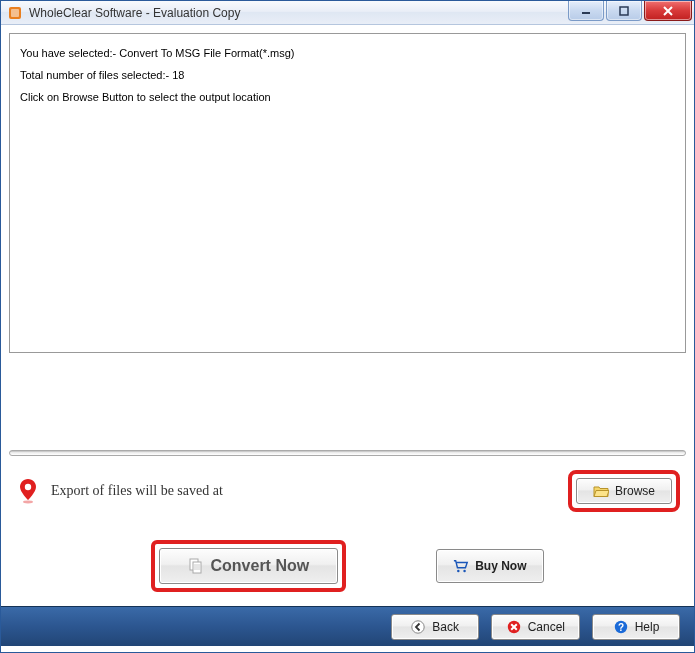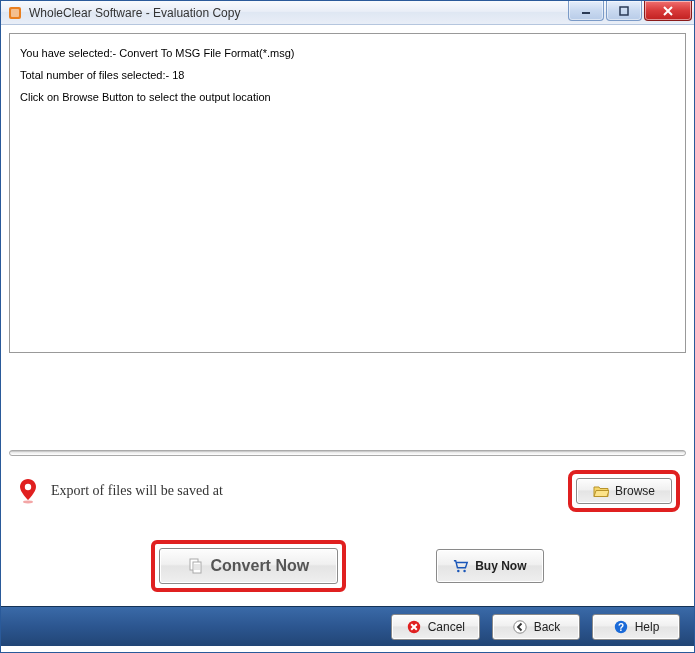--- a/index.html
+++ b/index.html
@@ -216,34 +216,34 @@
               </svg>
           </span>
           <span>Buy Now</span>
         </button>
       </div>
 
       <div class="footer">
         <button class="btn">
           <span class="ico">
             <svg width="14" height="14" viewBox="0 0 14 14">
+                <circle cx="7" cy="7" r="6.2" fill="#fff" stroke="#888"></circle>
+                <path d="M8.5 3.5 L5 7 L8.5 10.5" fill="none" stroke="#333" stroke-width="1.8"></path>
+              </svg>
+          </span>
+          <span>Back</span>
+        </button>
+        <button class="btn">
+          <span class="ico">
+            <svg width="14" height="14" viewBox="0 0 14 14">
                 <circle cx="7" cy="7" r="6.2" fill="#e02020"></circle>
                 <path d="M4.2 4.2 L9.8 9.8 M9.8 4.2 L4.2 9.8" stroke="#fff" stroke-width="2"></path>
               </svg>
           </span>
           <span>Cancel</span>
-        </button>
-        <button class="btn">
-          <span class="ico">
-            <svg width="14" height="14" viewBox="0 0 14 14">
-                <circle cx="7" cy="7" r="6.2" fill="#fff" stroke="#888"></circle>
-                <path d="M8.5 3.5 L5 7 L8.5 10.5" fill="none" stroke="#333" stroke-width="1.8"></path>
-              </svg>
-          </span>
-          <span>Back</span>
         </button>
         <button class="btn">
           <span class="ico">
             <svg width="14" height="14" viewBox="0 0 14 14">
                 <circle cx="7" cy="7" r="6.2" fill="#1a6ad8"></circle>
                 <text x="7" y="10.5" text-anchor="middle" font-size="10" font-weight="bold" fill="#fff">?</text>
               </svg>
           </span>
           <span>Help</span>
         </button>

